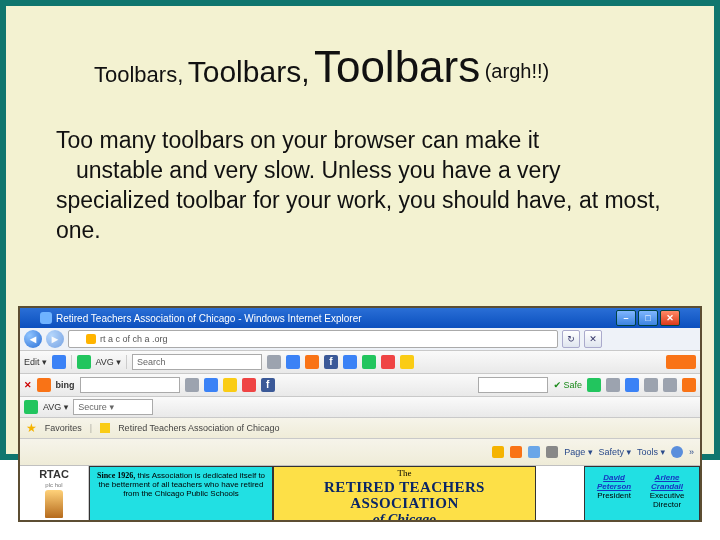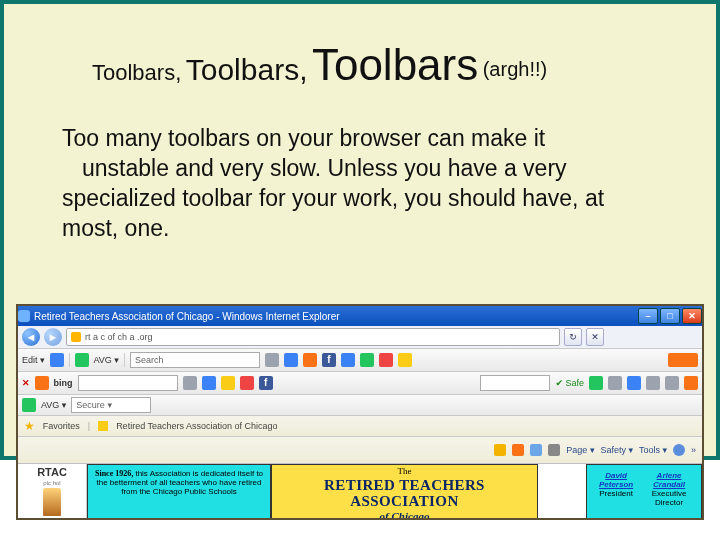--- a/index.html
+++ b/index.html
@@ -10,34 +10,34 @@
     font-family: Arial, Helvetica, sans-serif;
     overflow: hidden;
   }
   .slide {
     width: 720px;
     height: 460px;
     background: #f3f2d1;
     box-sizing: border-box;
     padding: 18px 22px;
     position: relative;
-    border: 4px solid #0f766e;
+    border: 6px solid #0f766e;
   }
   .title-line {
     margin-top: 18px;
     margin-left: 66px;
     color: #111;
   }
   .t-small { font-size: 22px; }
   .t-med   { font-size: 30px; }
   .t-big   { font-size: 44px; font-weight: 400; }
   .t-argh  { font-size: 20px; vertical-align: 4px; }
   .body-text {
     margin-top: 34px;
-    margin-left: 36px;
+    margin-left: 28px;
     margin-right: 30px;
     font-size: 23px;
     line-height: 1.3;
     color: #111;
   }
   .body-text .indent {
     padding-left: 20px;
     display: inline;
   }
 
@@ -54,21 +54,21 @@
     font-family: Tahoma, Arial, sans-serif;
     color: #333;
     overflow: hidden;
   }
   .titlebar {
     height: 20px;
     background: linear-gradient(#2a6fd6, #0b4fbe);
     color: #fff;
     display: flex;
     align-items: center;
-    padding: 0 0;
+    padding: 0 20px;
   }
   .titlebar .e-icon {
     width: 12px; height: 12px; background: #6fb3ff; border-radius: 3px; margin-right: 4px;
   }
   .titlebar .title-text { font-size: 10px; flex: 1; white-space: nowrap; overflow: hidden; }
   .winbtns { display: flex; gap: 2px; }
   .winbtn {
     width: 18px; height: 14px; border: 1px solid #044; border-radius: 2px;
     display: flex; align-items: center; justify-content: center; font-size: 9px; font-weight: bold;
   }
@@ -81,21 +81,21 @@
     border-bottom: 1px solid #c9c9c9;
     display: flex; align-items: center; padding: 0 4px; gap: 4px;
   }
   .roundbtn {
     width: 18px; height: 18px; border-radius: 50%;
     background: radial-gradient(circle at 30% 30%, #8fc4ff, #2a6fd6);
     color: #fff; display: flex; align-items: center; justify-content: center; font-size: 11px;
   }
   .addrbox {
     flex: 1; height: 16px; background: #fff; border: 1px solid #aaa; border-radius: 2px;
-    display: flex; align-items: center; padding: 0 4px; font-size: 9px; color: #555;
+    display: flex; align-items: center; padding: 0 17px; font-size: 9px; color: #555;
   }
   .addrbox .favicon { width: 10px; height: 10px; background: #ffb400; margin-right: 4px; border-radius: 2px; }
   .iebtn { width: 16px; height: 16px; background: linear-gradient(#fff,#dfe5ef); border: 1px solid #aac; border-radius: 2px; display:flex;align-items:center;justify-content:center;font-size:9px;color:#336; }
 
   .toolbar {
     height: 22px;
     background: linear-gradient(#fafafa,#e9e9e9);
     border-bottom: 1px solid #c9c9c9;
     display: flex; align-items: center; padding: 0 4px; gap: 5px;
     font-size: 9px; color: #333;
@@ -152,21 +152,21 @@
     width: 170px; background:#21e0e3; border:1px solid #333; font-size:8px; color:#000;
     padding:4px 6px; text-align:center; line-height:1.15;
   }
   .since strong { font-family: Georgia, 'Times New Roman', serif; }
   .center-banner {
     flex:1; background:#fde047; border:1px solid #333; text-align:center; color:#0a2666;
     font-family: Georgia, 'Times New Roman', serif; padding:2px 2px; line-height:1.1;
   }
   .center-banner .the { font-size:9px; color:#000; }
   .center-banner .assoc { font-size:15px; font-weight:bold; letter-spacing:0.4px; }
-  .center-banner .ofc { font-size:11px; font-style:italic; font-weight:bold;text-decoration:underline; }
+  .center-banner .ofc { font-size:14px; font-style:italic; font-weight:bold;text-decoration:underline; }
   .center-banner .addr { font-size:8px; color:#0d2c7a; margin-top:1px; }
   .people {
     width: 106px; background:#21e0e3; border:1px solid #333;
     font-size:8px; color:#1536c2; font-style:italic; text-align:center; padding:6px 4px;
     display:flex; justify-content:space-around;margin-left:48px;
   }
   .people .name { text-decoration: underline; font-weight:bold; font-style:italic; }
   .people .role { color:#000; font-style:normal; }
 </style>
 </head>

